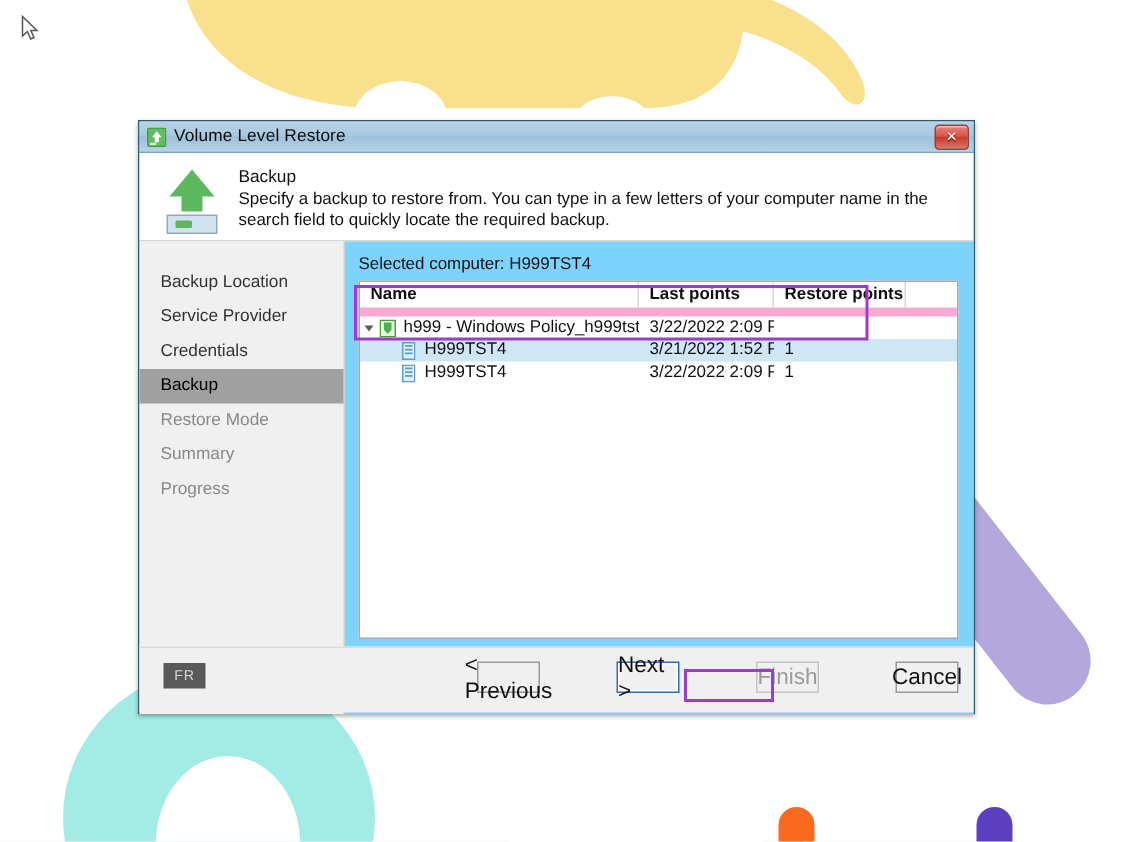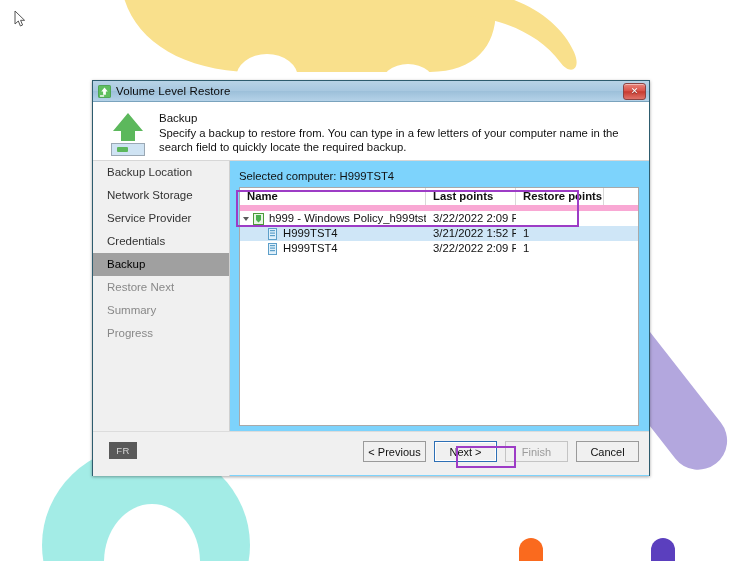--- a/index.html
+++ b/index.html
@@ -59,21 +59,21 @@
   .header-texts{padding-left:8px;padding-top:2px;}
   .header-title{font-size:11.5px;color:#111;font-weight:400;margin-bottom:3px;}
   .header-desc{font-size:11.3px;color:#111;line-height:13.5px;max-width:500px;}
 
   
   .body-row{display:flex;height:calc(100% - 20px - 59px);}
   .sidebar{
     width:137px;flex:0 0 137px;
     background:#f0f0f0;
     border-right:1px solid #d0d0d0;
-    padding-top:0;
+    padding-top:16px;
     box-sizing:border-box;
   }
   .side-item{
     height:23px;line-height:23px;
     padding-left:14px;
     font-size:11.5px;color:#333;
     cursor:pointer;
     white-space:nowrap;
   }
   .side-item.dim{color:#888;}
@@ -147,27 +147,28 @@
     background:#f0f0f0;border-top:1px solid #dcdcdc;
   }
   .fr-badge{
     position:absolute;left:16px;top:10px;width:28px;height:17px;
     background:#595959;color:#d8d8d8;font-size:9.5px;
     display:flex;align-items:center;justify-content:center;
     letter-spacing:.5px;cursor:pointer;
   }
   .btnrow{position:absolute;right:10px;top:9px;display:flex;gap:8px;}
   .wbtn{
-    width:63px;height:21px;
+    width:42px;height:21px;
     background:#f0f0f0;border:1px solid #9a9a9a;
-    font-size:11px;color:#111;
+    font-size:15px;color:#111;
     display:flex;align-items:center;justify-content:center;
     cursor:pointer;
     font-family:"Liberation Sans","DejaVu Sans",sans-serif;
     box-sizing:border-box;
+    margin-left:43px;
   }
   .wbtn.disabled{color:#9b9b9b;border-color:#c4c4c4;cursor:default;}
   .wbtn.default{border:1px solid #2d6fb5;box-shadow:inset 0 0 0 1px #ffffff;}
 
   
   .anno{position:absolute;border:2px solid #9d3cc6;pointer-events:none;box-sizing:border-box;}
 </style>
 </head>
 <body>
 
@@ -224,25 +225,24 @@
     <div class="header-texts">
       <div class="header-title">Backup</div>
       <div class="header-desc">Specify a backup to restore from. You can type in a few letters of your computer name in the search field to quickly locate the required backup.</div>
     </div>
   </div>
 
   <div class="body-row">
 
     <div class="sidebar">
       <div class="side-item"><span>Backup Location</span></div>
-      <div class="side-item"><span>Network Storage</span></div>
       <div class="side-item"><span>Service Provider</span></div>
       <div class="side-item"><span>Credentials</span></div>
       <div class="side-item active"><span>Backup</span></div>
-      <div class="side-item dim"><span>Restore Next</span></div>
+      <div class="side-item dim"><span>Restore Mode</span></div>
       <div class="side-item dim"><span>Summary</span></div>
       <div class="side-item dim"><span>Progress</span></div>
     </div>
 
     <div class="content">
       <div class="sel-computer">Selected computer: H999TST4</div>
 
       <div class="grid">
         <div class="grid-head">
           <div class="gh c1">Name</div>

